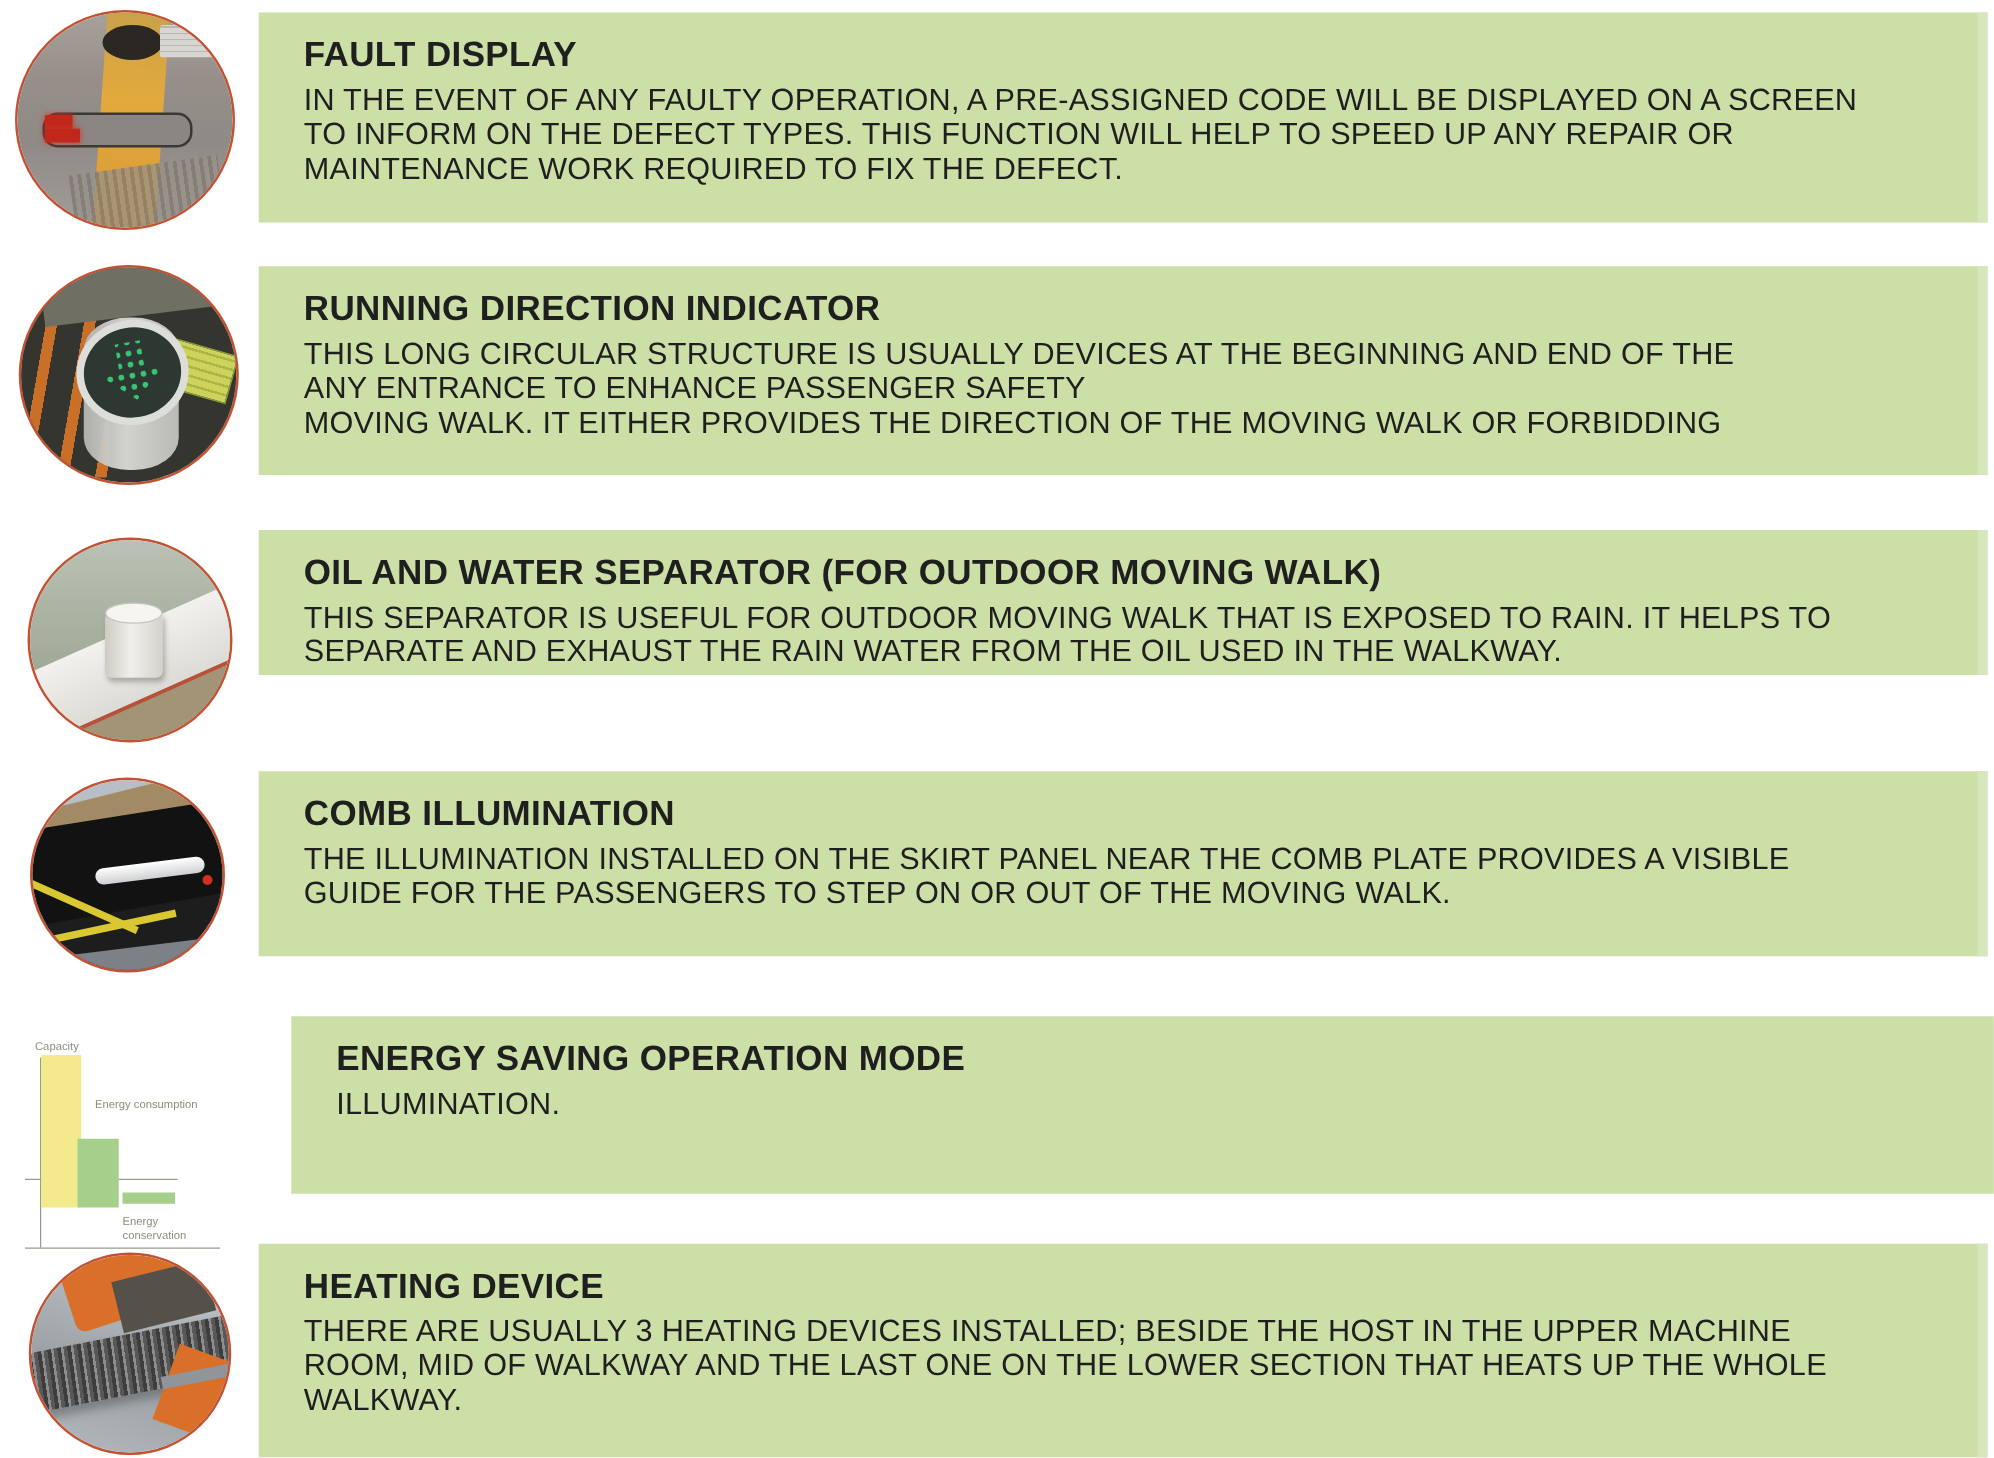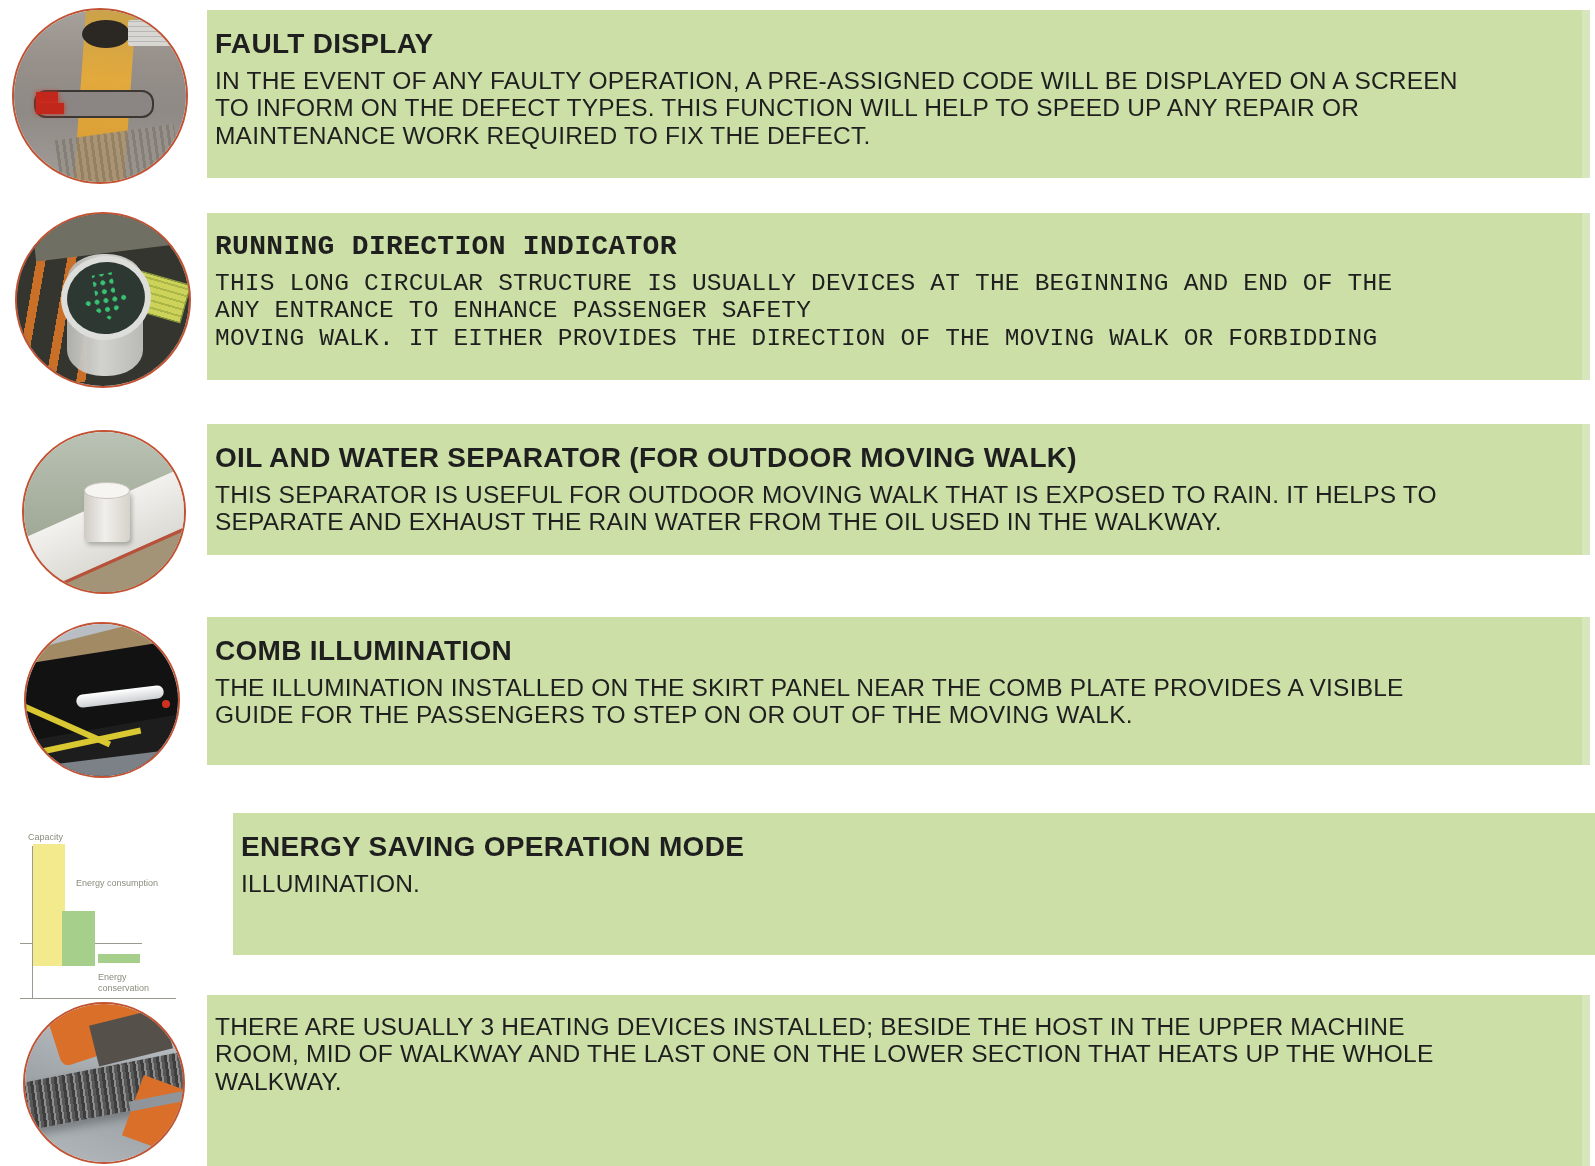--- a/index.html
+++ b/index.html
@@ -6,25 +6,25 @@
   body{
     width:1595px;height:1166px;position:relative;overflow:hidden;
     background:#ffffff;
     font-family:"Liberation Sans", sans-serif;
   }
   
   .block{
     position:absolute;left:207px;width:1383px;box-sizing:border-box;
     background:var(--block-bg,#cbdfa6);
     border-right:8px solid var(--block-edge,#d8e6bd);
-    padding:18px 0 0 8px;
+    padding:18px 0 0 36px;
   }
   .b1{top:10px;height:168px;}
-  .b2{top:213px;height:167px;font-family:Liberation Mono, monospace;}
-  .b3{top:424px;height:131px;}
+  .b2{top:213px;height:167px;}
+  .b3{top:424px;height:116px;}
   .b4{top:617px;height:148px;}
   .b5{top:813px;height:142px;margin-left:26px;}
   .b6{top:995px;height:171px;}
   .title{
     margin:0 0 7px 0;font-size:28px;line-height:32px;font-weight:700;
     color:var(--text,#1f1f1f);letter-spacing:.3px;white-space:nowrap;
   }
   .line{
     font-size:24.5px;line-height:27.4px;color:var(--text,#1f1f1f);
     white-space:nowrap;letter-spacing:.2px;
@@ -195,16 +195,17 @@
   <div class="line">THE ILLUMINATION INSTALLED ON THE SKIRT PANEL NEAR THE COMB PLATE PROVIDES A VISIBLE</div>
   <div class="line">GUIDE FOR THE PASSENGERS TO STEP ON OR OUT OF THE MOVING WALK.</div>
 </section>
 
 <section class="block b5">
   <h2 class="title">ENERGY SAVING OPERATION MODE</h2>
   <div class="line">ILLUMINATION.</div>
 </section>
 
 <section class="block b6">
+  <h2 class="title">HEATING DEVICE</h2>
   <div class="line">THERE ARE USUALLY 3 HEATING DEVICES INSTALLED; BESIDE THE HOST IN THE UPPER MACHINE</div>
   <div class="line">ROOM, MID OF WALKWAY AND THE LAST ONE ON THE LOWER SECTION THAT HEATS UP THE WHOLE</div>
   <div class="line">WALKWAY.</div>
 </section>
 
 </body></html>

